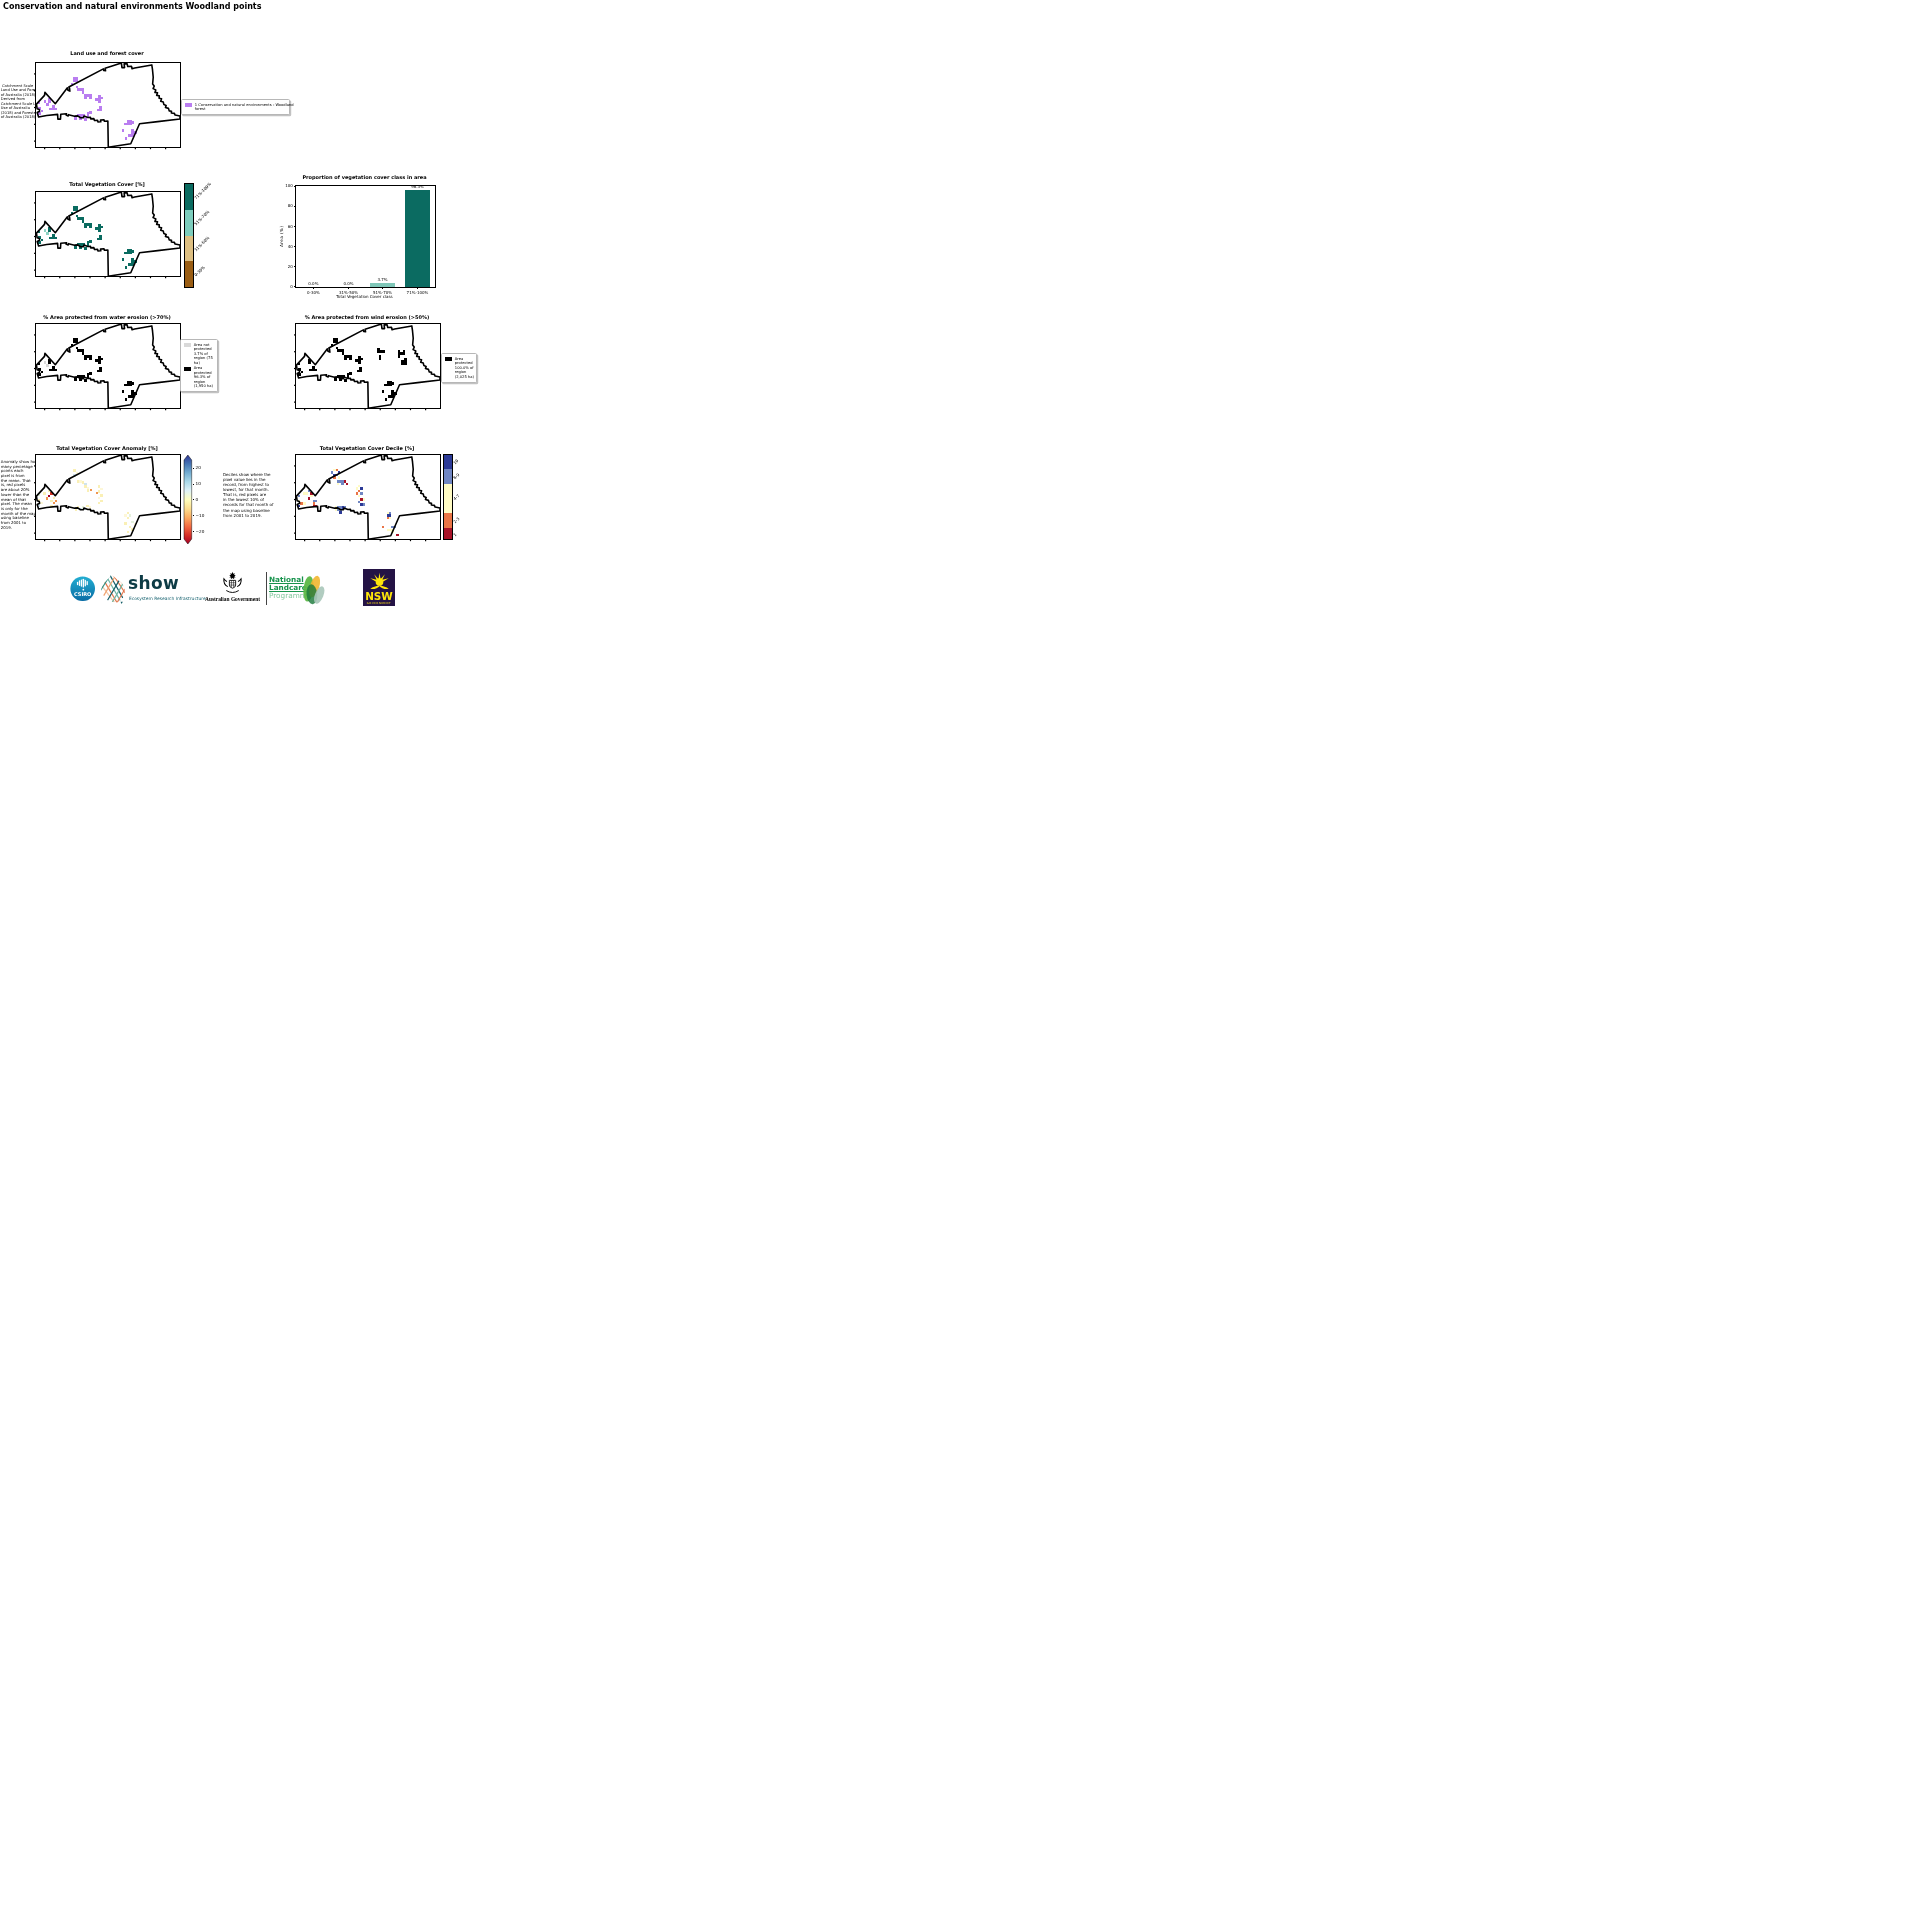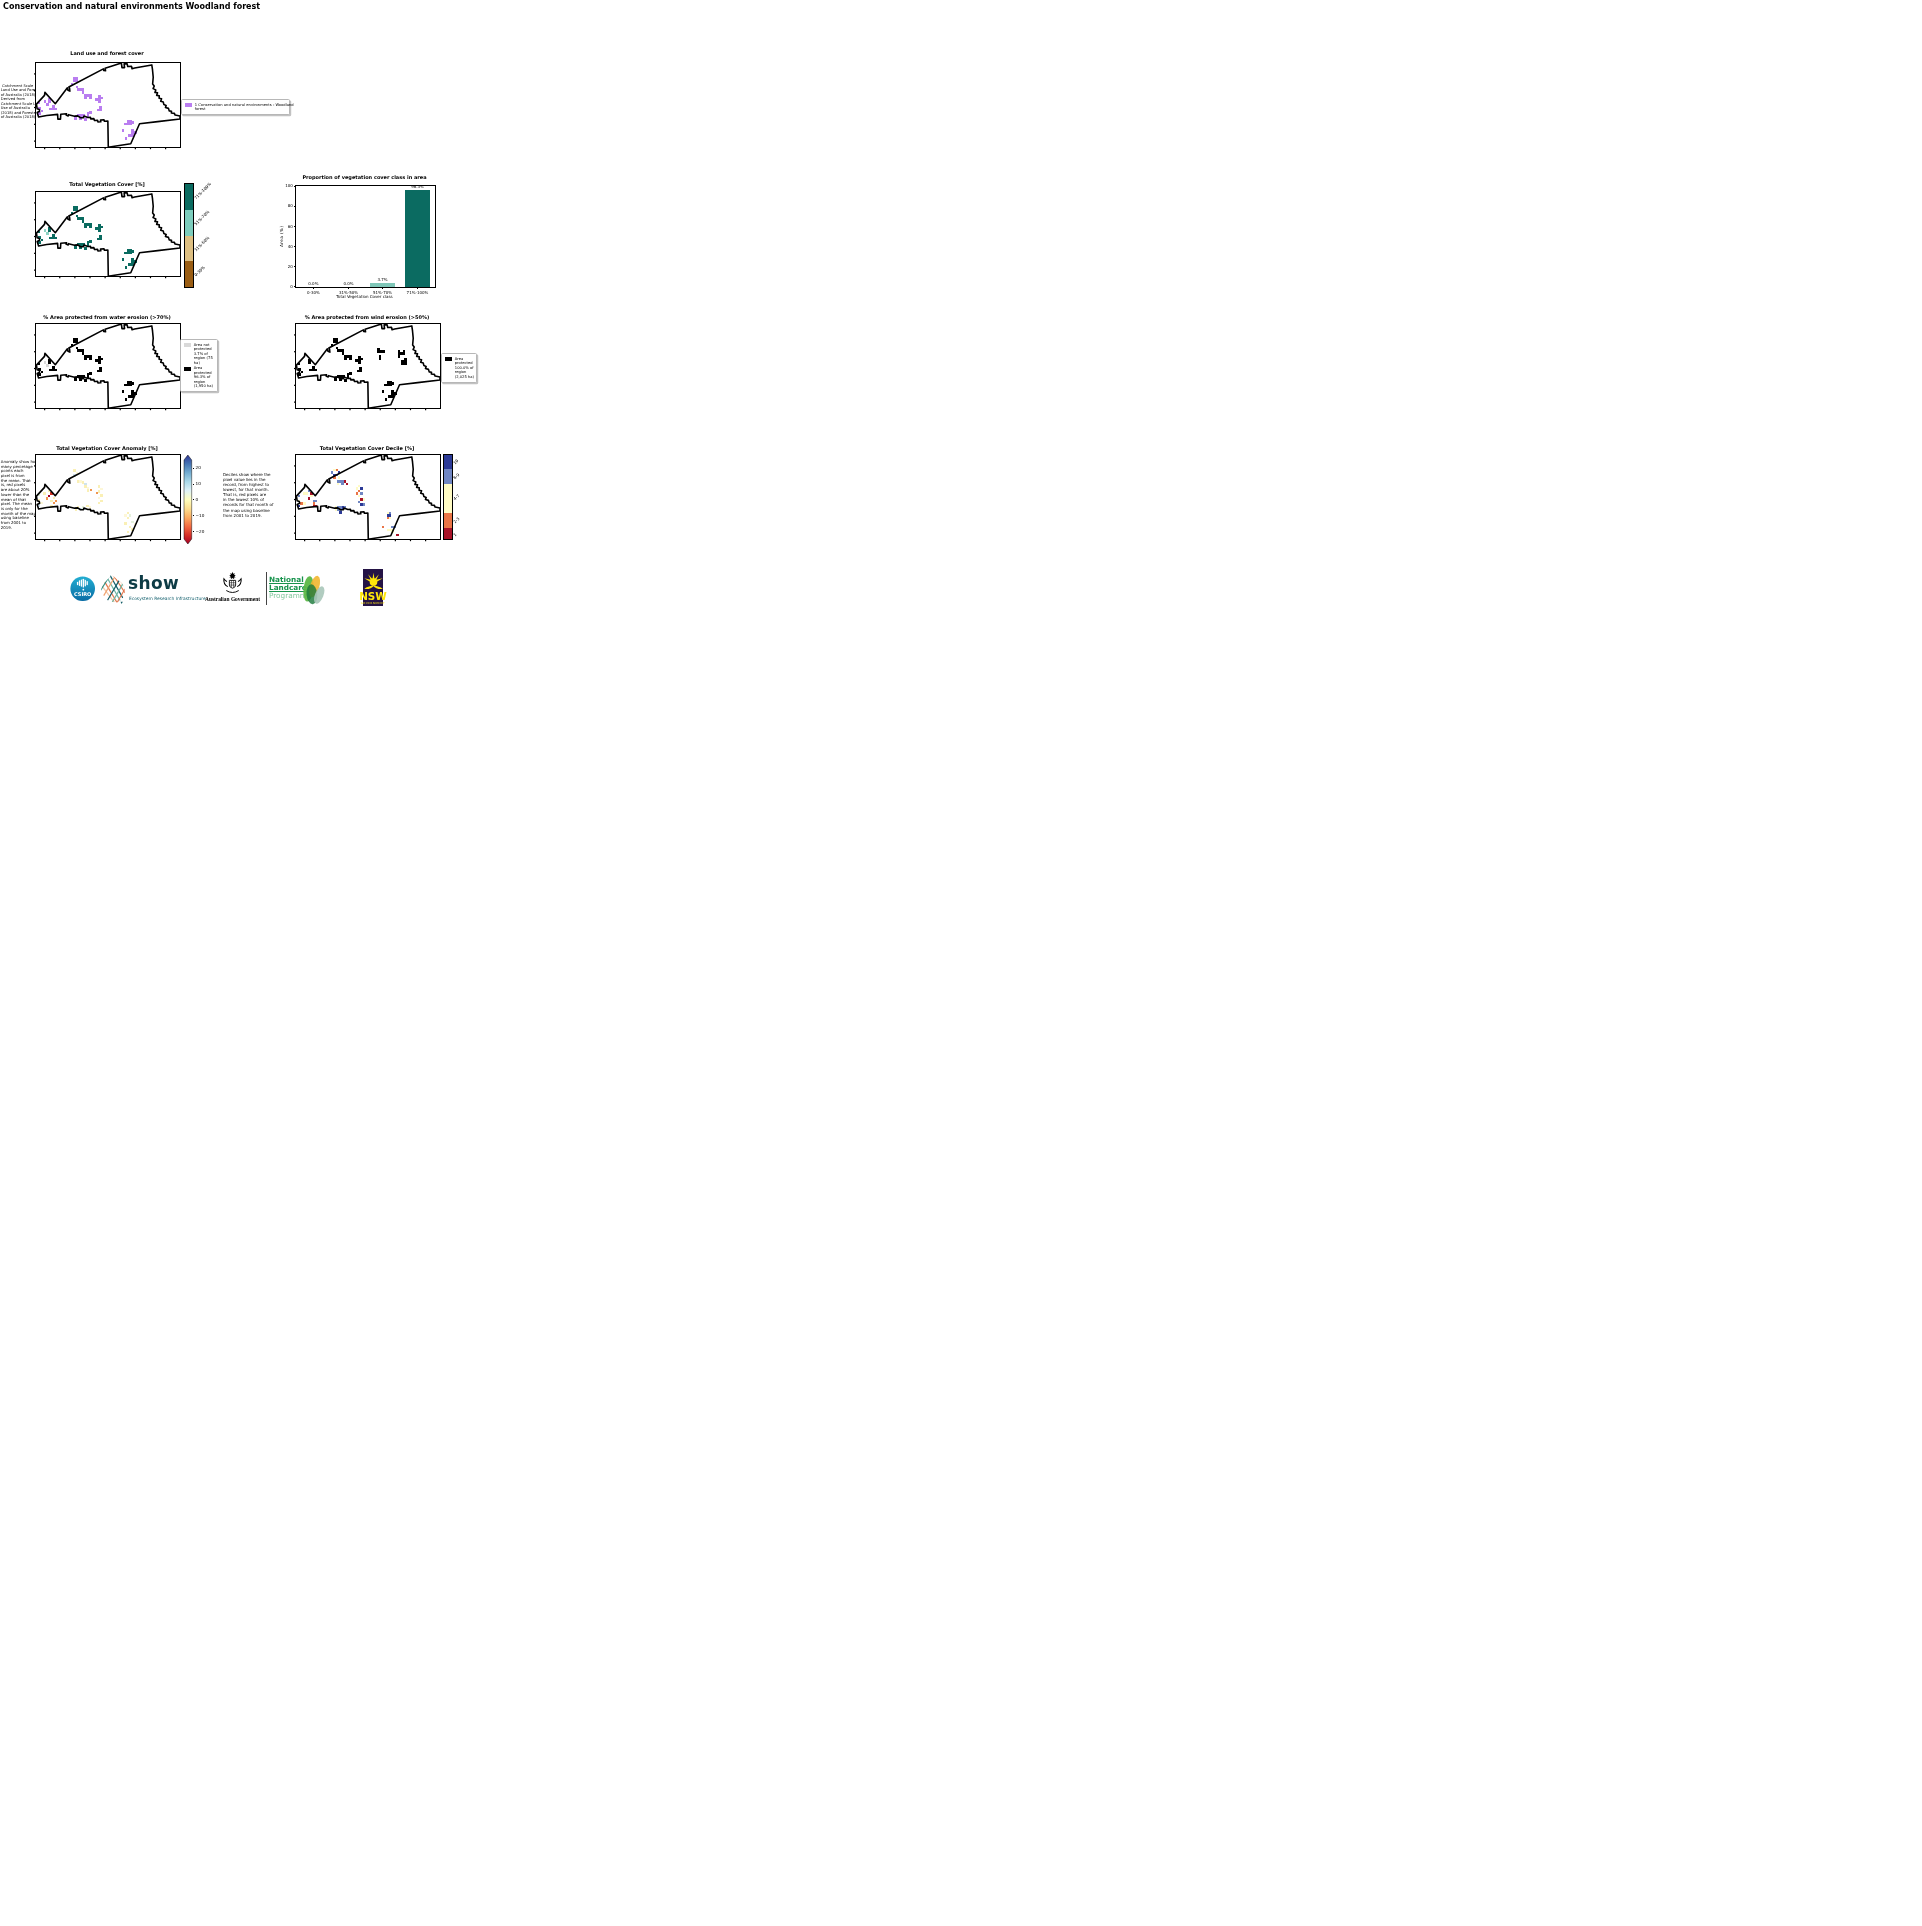--- a/index.html
+++ b/index.html
@@ -41,21 +41,21 @@
   .nlp-line3{font-size:7.3px;color:#82c79d;line-height:1.08;}
   .nsw-box{position:absolute;background:#241345;display:flex;flex-direction:column;align-items:center;}
   .nsw-word{color:#ffe60a;font-weight:bold;font-size:10.4px;line-height:1;margin-top:0.8px;}
   .nsw-sub{color:#ffe60a;font-size:2.6px;letter-spacing:0.6px;margin-top:1.2px;}
 </style>
 </head>
 <body>
 
 <div id="root">
 
-  <div class="h1">Conservation and natural environments Woodland forest</div>
+  <div class="h1">Conservation and natural environments Woodland points</div>
 
   <div class="ptitle" style="left:35px;top:50px;width:144px;">Land use and forest cover</div>
   <div class="sidetext" style="left:0.8px;top:84px;width:37px;"> Catchment Scale
 Land Use and Forests
 of Australia (2018)
 Derived from
 Catchment Scale Land
 Use of Australia
 (2018) and Forests
 of Australia (2018)</div>
@@ -683,21 +683,21 @@
   </div>
   <div class="foot" style="left:300px;top:572px;width:30px;height:33px;">
     <svg viewBox="0 0 78 86" width="30" height="33">
       <ellipse cx="22" cy="44" rx="13" ry="33" fill="#5cb847" transform="rotate(6 22 44)" opacity="0.95"></ellipse>
       <ellipse cx="38" cy="38" rx="12" ry="29" fill="#f2b62f" transform="rotate(17 38 38)" opacity="0.9"></ellipse>
       <ellipse cx="31" cy="58" rx="14" ry="26" fill="#1c7a3b" transform="rotate(-5 31 58)" opacity="0.82"></ellipse>
       <ellipse cx="50" cy="60" rx="11" ry="24" fill="#a9c7b9" transform="rotate(22 50 60)" opacity="0.9"></ellipse>
     </svg>
   </div>
 
-  <div class="nsw-box" style="left:363px;top:569px;width:20px;height:37px;">
+  <div class="nsw-box" style="left:363px;top:569px;width:32px;height:37px;">
     <svg viewBox="0 0 60 46" width="23" height="17.7" style="margin-top:3.1px;">
       <g fill="#ffe60a">
         <circle cx="30" cy="26" r="10"></circle>
         <polygon points="30,2 27,20 33,20"></polygon>
         <polygon points="16,6 23,21 27,18"></polygon>
         <polygon points="44,6 37,21 33,18"></polygon>
         <polygon points="6,16 20,25 23,20"></polygon>
         <polygon points="54,16 40,25 37,20"></polygon>
         <path d="M30 34 C20 38 12 38 6 44 C16 46 26 42 30 37 Z"></path>
         <path d="M30 34 C40 38 48 38 54 44 C44 46 34 42 30 37 Z"></path>

